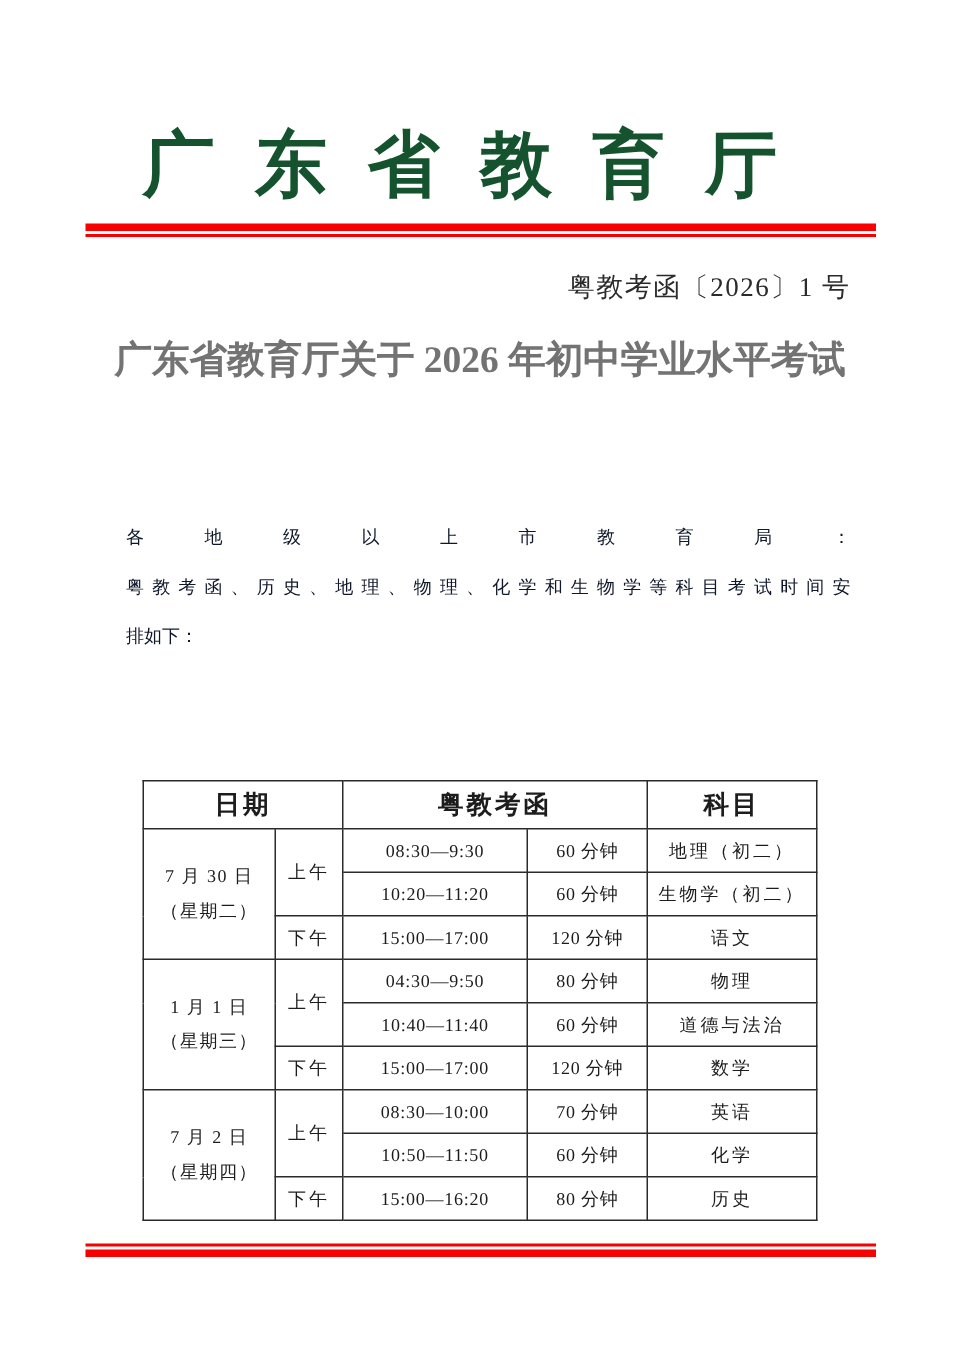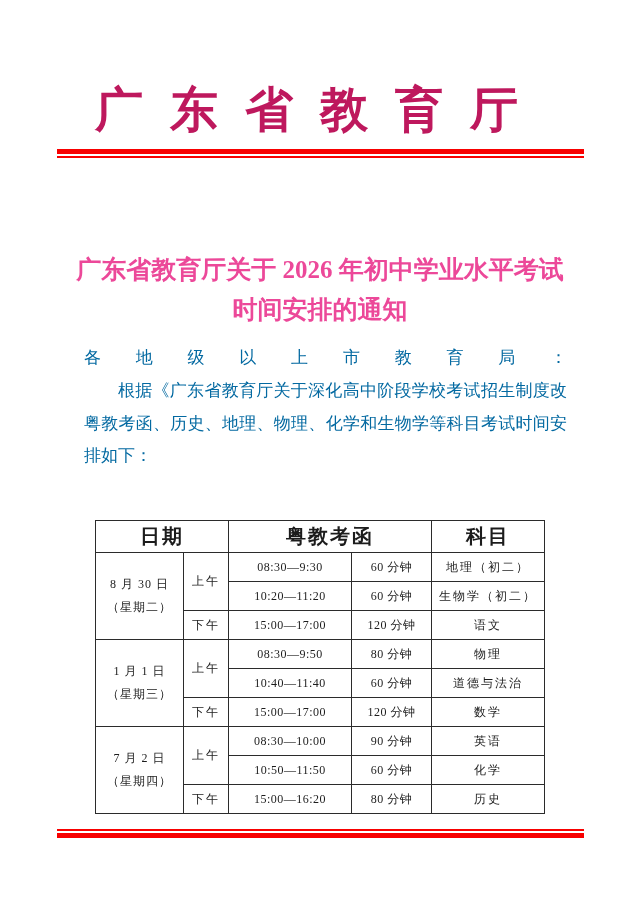--- a/index.html
+++ b/index.html
@@ -15,21 +15,21 @@
 
   
   .letterhead {
     position: absolute;
     top: 78px;
     left: 0;
     width: 100%;
     text-align: center;
     font-size: 48px;
     font-weight: bold;
-    color: #be185d;
+    color: #14532d;
     letter-spacing: 27px;
     white-space: nowrap;
   }
 
   
   .rule-top { position: absolute; top: 149px; left: 57px; width: 527px; }
   .rule-top .thick { height: 4.5px; background: #f80000; }
   .rule-top .gap   { height: 2px; }
   .rule-top .thin  { height: 2px; background: #f80000; }
 
@@ -44,39 +44,39 @@
     top: 179px;
     right: 73px;
     font-size: 18px;
     letter-spacing: 1px;
     color: #2a2a2a;
   }
 
   
   .notice-title {
     position: absolute;
-    top: 250px;
+    top: 221px;
     left: 0;
     width: 100%;
     text-align: center;
     font-weight: bold;
     font-size: 25px;
     line-height: 40px;
-    color: #ec4899;
+    color: #737373;
   }
 
   
   .body-text {
     position: absolute;
     top: 342px;
     left: 84px;
     width: 483px;
-    font-size: 17px;
+    font-size: 12px;
     line-height: 32.8px;
-    color: #0369a1;
+    color: #0f172a;
   }
   .body-line { text-align: justify; text-align-last: justify; }
   .body-line.indent { text-indent: 34px; }
   .body-line.short { text-align: right; text-align-last: left; }
   .salutation { text-align: left; }
 
   
   .schedule-table {
     position: absolute;
     top: 520px;
@@ -86,21 +86,21 @@
     width: 449px;
     color: #1c1c1c;
   }
   .schedule-table th, .schedule-table td {
     border: 1.4px solid #2b2b2b;
     text-align: center;
     vertical-align: middle;
     padding: 0;
   }
   .schedule-table th {
-    font-size: 20px;
+    font-size: 17px;
     font-weight: bold;
     height: 31px;
     letter-spacing: 2px;
   }
   .schedule-table td { font-size: 12px; height: 28px; }
   .date-cell {
     white-space: pre-line;
     line-height: 23px;
     font-size: 15.5px;
     letter-spacing: 1px;
@@ -115,29 +115,28 @@
 <div class="page">
 
   <div class="letterhead">广东省教育厅</div>
 
   <div class="rule-top">
     <div class="thick"></div>
     <div class="gap"></div>
     <div class="thin"></div>
   </div>
 
+  <div class="doc-number">粤教考函〔2026〕1 号</div>
 
   <div class="notice-title">
     <div>广东省教育厅关于 2026 年初中学业水平考试</div>
-    <div>时间安排的通知</div>
   </div>
 
   <div class="body-text">
     <div class="body-line salutation">各地级以上市教育局：</div>
-    <div class="body-line indent">根据《广东省教育厅关于深化高中阶段学校考试招生制度改</div>
     <div class="body-line">粤教考函、历史、地理、物理、化学和生物学等科目考试时间安</div>
     <div class="body-line short">排如下：</div>
   </div>
 
   <table class="schedule-table">
     <colgroup>
       <col style="width:88px">
         <col style="width:45px">
         <col style="width:123px">
         <col style="width:80px">
@@ -145,21 +144,21 @@
     </colgroup>
     <thead>
       <tr>
         <th colspan="2">日期</th>
         <th colspan="2">粤教考函</th>
         <th>科目</th>
       </tr>
     </thead>
     <tbody>
       <tr>
-        <td rowspan="3" class="date-cell">8 月 30 日
+        <td rowspan="3" class="date-cell">7 月 30 日
 （星期二）</td>
         <td rowspan="2" class="session-cell">上午</td>
         <td class="time-cell">08:30—9:30</td>
         <td class="duration-cell">60 分钟</td>
         <td class="subject-cell">地理（初二）</td>
       </tr>
       <tr>
         <td class="time-cell">10:20—11:20</td>
         <td class="duration-cell">60 分钟</td>
         <td class="subject-cell">生物学（初二）</td>
@@ -167,41 +166,41 @@
       <tr>
         <td class="session-cell">下午</td>
         <td class="time-cell">15:00—17:00</td>
         <td class="duration-cell">120 分钟</td>
         <td class="subject-cell">语文</td>
       </tr>
       <tr>
         <td rowspan="3" class="date-cell">1 月 1 日
 （星期三）</td>
         <td rowspan="2" class="session-cell">上午</td>
-        <td class="time-cell">08:30—9:50</td>
+        <td class="time-cell">04:30—9:50</td>
         <td class="duration-cell">80 分钟</td>
         <td class="subject-cell">物理</td>
       </tr>
       <tr>
         <td class="time-cell">10:40—11:40</td>
         <td class="duration-cell">60 分钟</td>
         <td class="subject-cell">道德与法治</td>
       </tr>
       <tr>
         <td class="session-cell">下午</td>
         <td class="time-cell">15:00—17:00</td>
         <td class="duration-cell">120 分钟</td>
         <td class="subject-cell">数学</td>
       </tr>
       <tr>
         <td rowspan="3" class="date-cell">7 月 2 日
 （星期四）</td>
         <td rowspan="2" class="session-cell">上午</td>
         <td class="time-cell">08:30—10:00</td>
-        <td class="duration-cell">90 分钟</td>
+        <td class="duration-cell">70 分钟</td>
         <td class="subject-cell">英语</td>
       </tr>
       <tr>
         <td class="time-cell">10:50—11:50</td>
         <td class="duration-cell">60 分钟</td>
         <td class="subject-cell">化学</td>
       </tr>
       <tr>
         <td class="session-cell">下午</td>
         <td class="time-cell">15:00—16:20</td>

